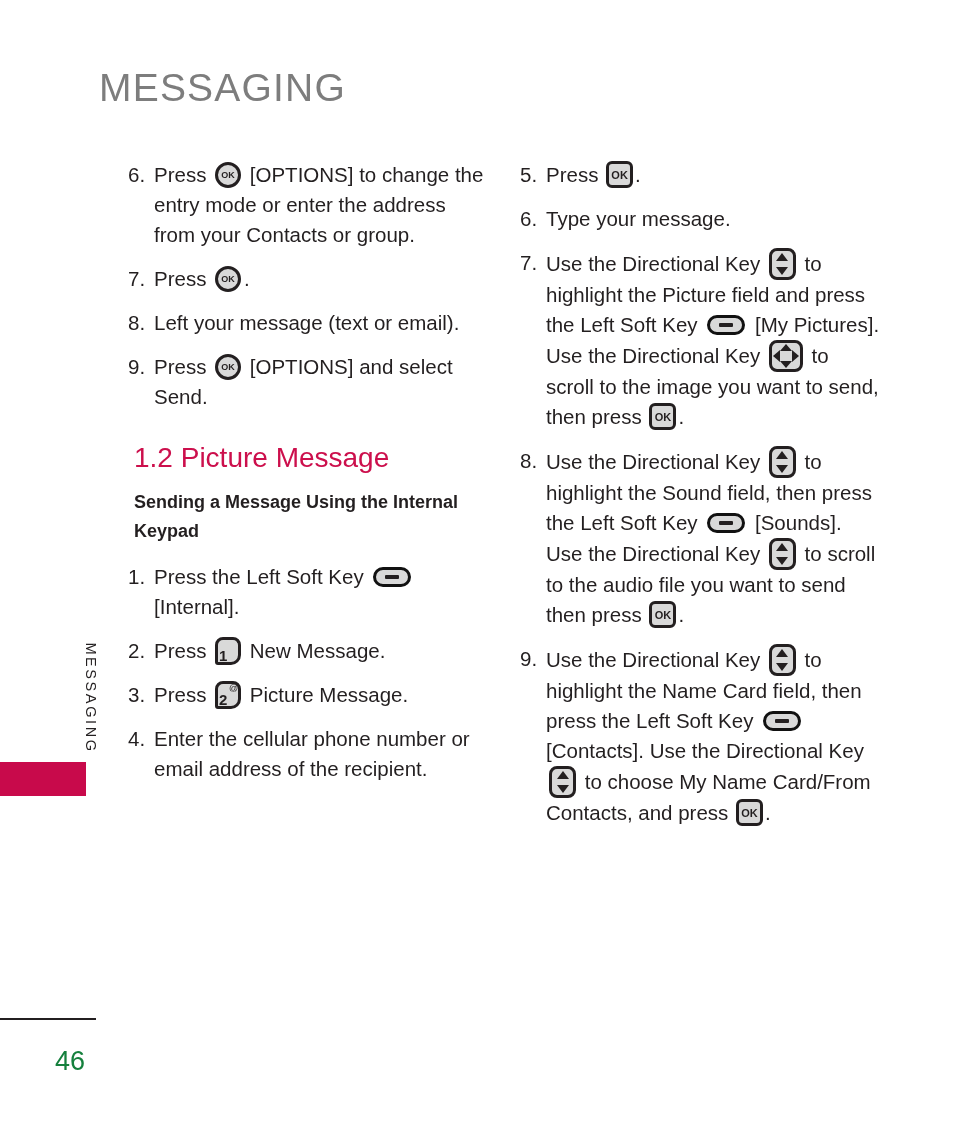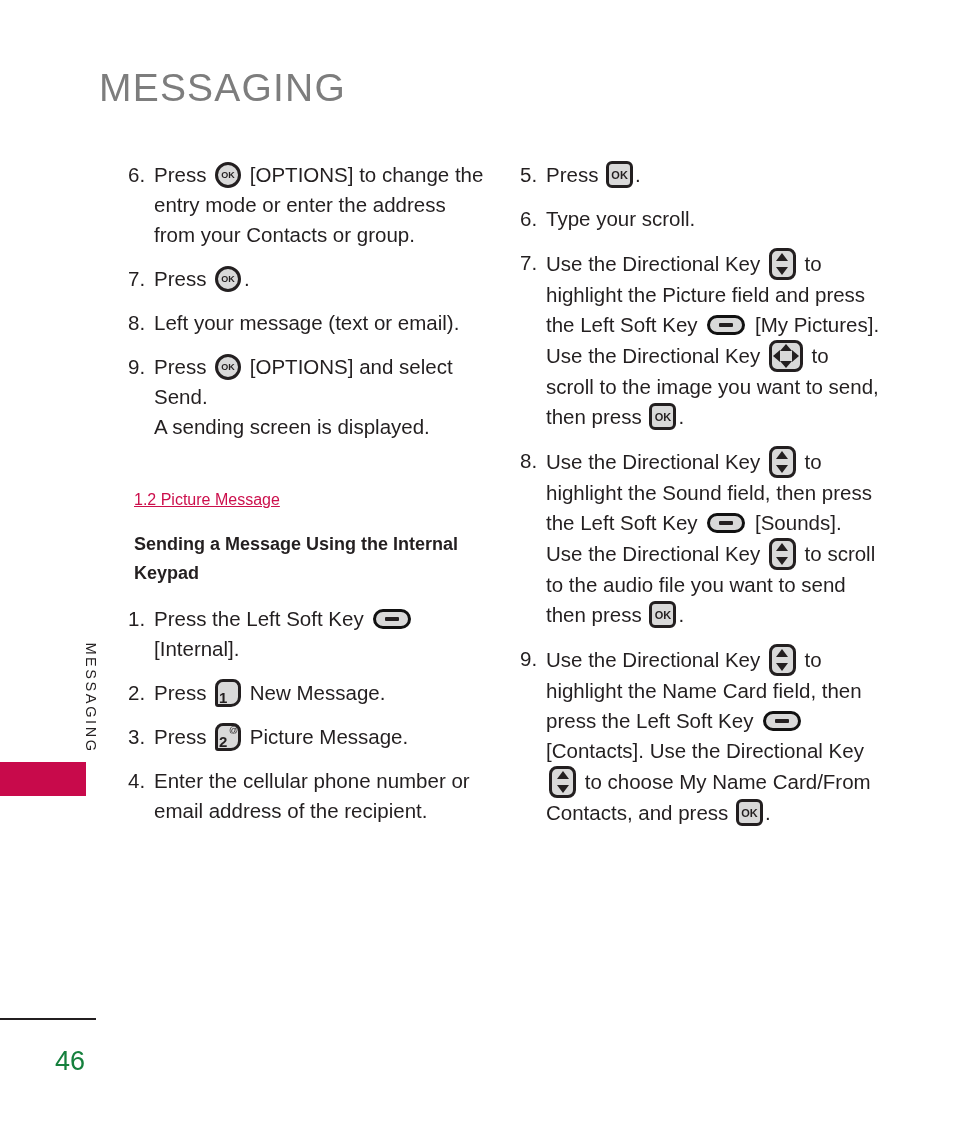--- a/index.html
+++ b/index.html
@@ -90,25 +90,24 @@
     text-align: left;
   }
   .step-body {
     flex: 1 1 auto;
   }
 
   .b { font-weight: normal; }
 
   
   .section-heading {
-    font-size: 16px;
+    font-size: 28px;
     line-height: 32px;
-    margin: 42px 0 14px 6px;
+    margin: 30px 0 14px 6px;
     font-weight: 400;
-    text-decoration: underline;
   }
   .sub-heading {
     font-size: 18px;
     line-height: 29px;
     font-weight: bold;
     margin: 0 0 16px 6px;
   }
 
   
   .icon {
@@ -295,21 +294,21 @@
       <div class="step">
         <span class="step-number">7.</span>
         <span class="step-body"><span>Press </span><span class="icon icon-ok-round"></span><span>.</span></span>
       </div>
       <div class="step">
         <span class="step-number">8.</span>
         <span class="step-body"><span>Left your message (text or email).</span></span>
       </div>
       <div class="step">
         <span class="step-number">9.</span>
-        <span class="step-body"><span>Press </span><span class="icon icon-ok-round"></span><span class="b"> [OPTIONS]</span><span> and select Send.</span><br><span>A sending screen is displayed.</span></span>
+        <span class="step-body"><span>Press </span><span class="icon icon-ok-round"></span><span class="b"> [OPTIONS]</span><span> and select Send.</span><br></span>
       </div>
     </div>
   <div class="section-heading" style="color: rgb(204, 15, 76);">1.2 Picture Message</div>
   <div class="sub-heading">Sending a Message Using the Internal Keypad</div>
   <div id="left-steps-2">
       <div class="step">
         <span class="step-number">1.</span>
         <span class="step-body"><span>Press the Left Soft Key </span><span class="icon icon-softkey"></span><span class="b"> [Internal]</span><span>.</span></span>
       </div>
       <div class="step">
@@ -328,21 +327,21 @@
 </div>
 
 <div class="column" id="column-right">
   <div id="right-steps">
       <div class="step">
         <span class="step-number">5.</span>
         <span class="step-body"><span>Press </span><span class="icon icon-ok-square"></span><span>.</span></span>
       </div>
       <div class="step">
         <span class="step-number">6.</span>
-        <span class="step-body"><span>Type your scroll.</span></span>
+        <span class="step-body"><span>Type your message.</span></span>
       </div>
       <div class="step">
         <span class="step-number">7.</span>
         <span class="step-body"><span>Use the Directional Key </span><span class="icon icon-dkey-v"><span class="tri-up"></span><span class="tri-down"></span></span><span> to highlight the </span><span class="b">Picture</span><span> field and press the Left Soft Key </span><span class="icon icon-softkey"></span><span class="b"> [My Pictures]</span><span>. Use the Directional Key </span><span class="icon icon-dkey-4"><span class="t tri-up"></span><span class="t tri-down"></span><span class="t tri-left"></span><span class="t tri-right"></span></span><span> to scroll to the image you want to send, then press </span><span class="icon icon-ok-square"></span><span>.</span></span>
       </div>
       <div class="step">
         <span class="step-number">8.</span>
         <span class="step-body"><span>Use the Directional Key </span><span class="icon icon-dkey-v"><span class="tri-up"></span><span class="tri-down"></span></span><span> to highlight the </span><span class="b">Sound</span><span> field, then press the Left Soft Key </span><span class="icon icon-softkey"></span><span class="b"> [Sounds]</span><span>. Use the Directional Key </span><span class="icon icon-dkey-v"><span class="tri-up"></span><span class="tri-down"></span></span><span> to scroll to the audio file you want to send then press </span><span class="icon icon-ok-square"></span><span>.</span></span>
       </div>
       <div class="step">

